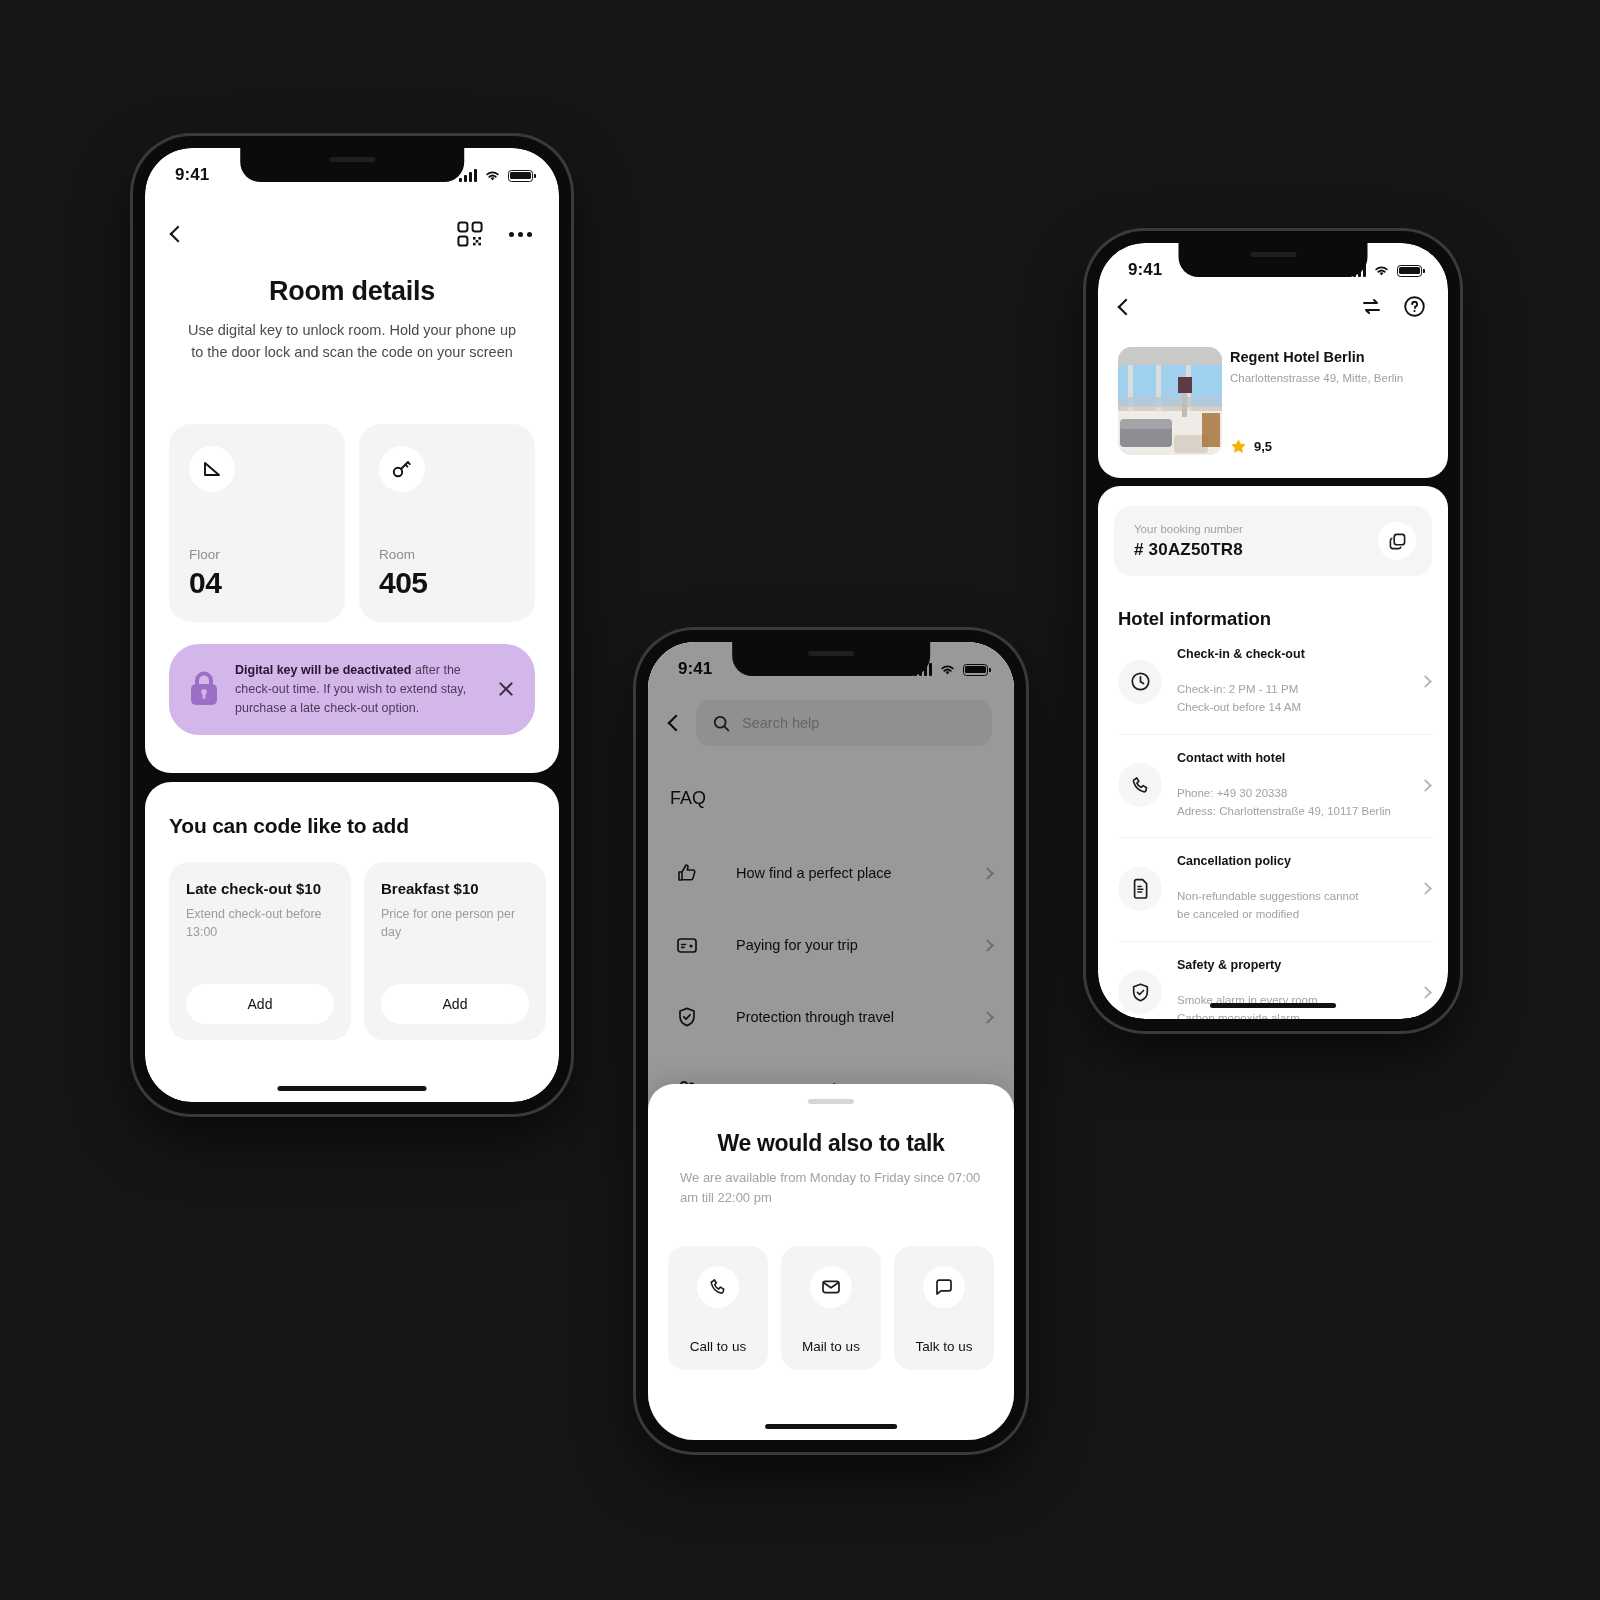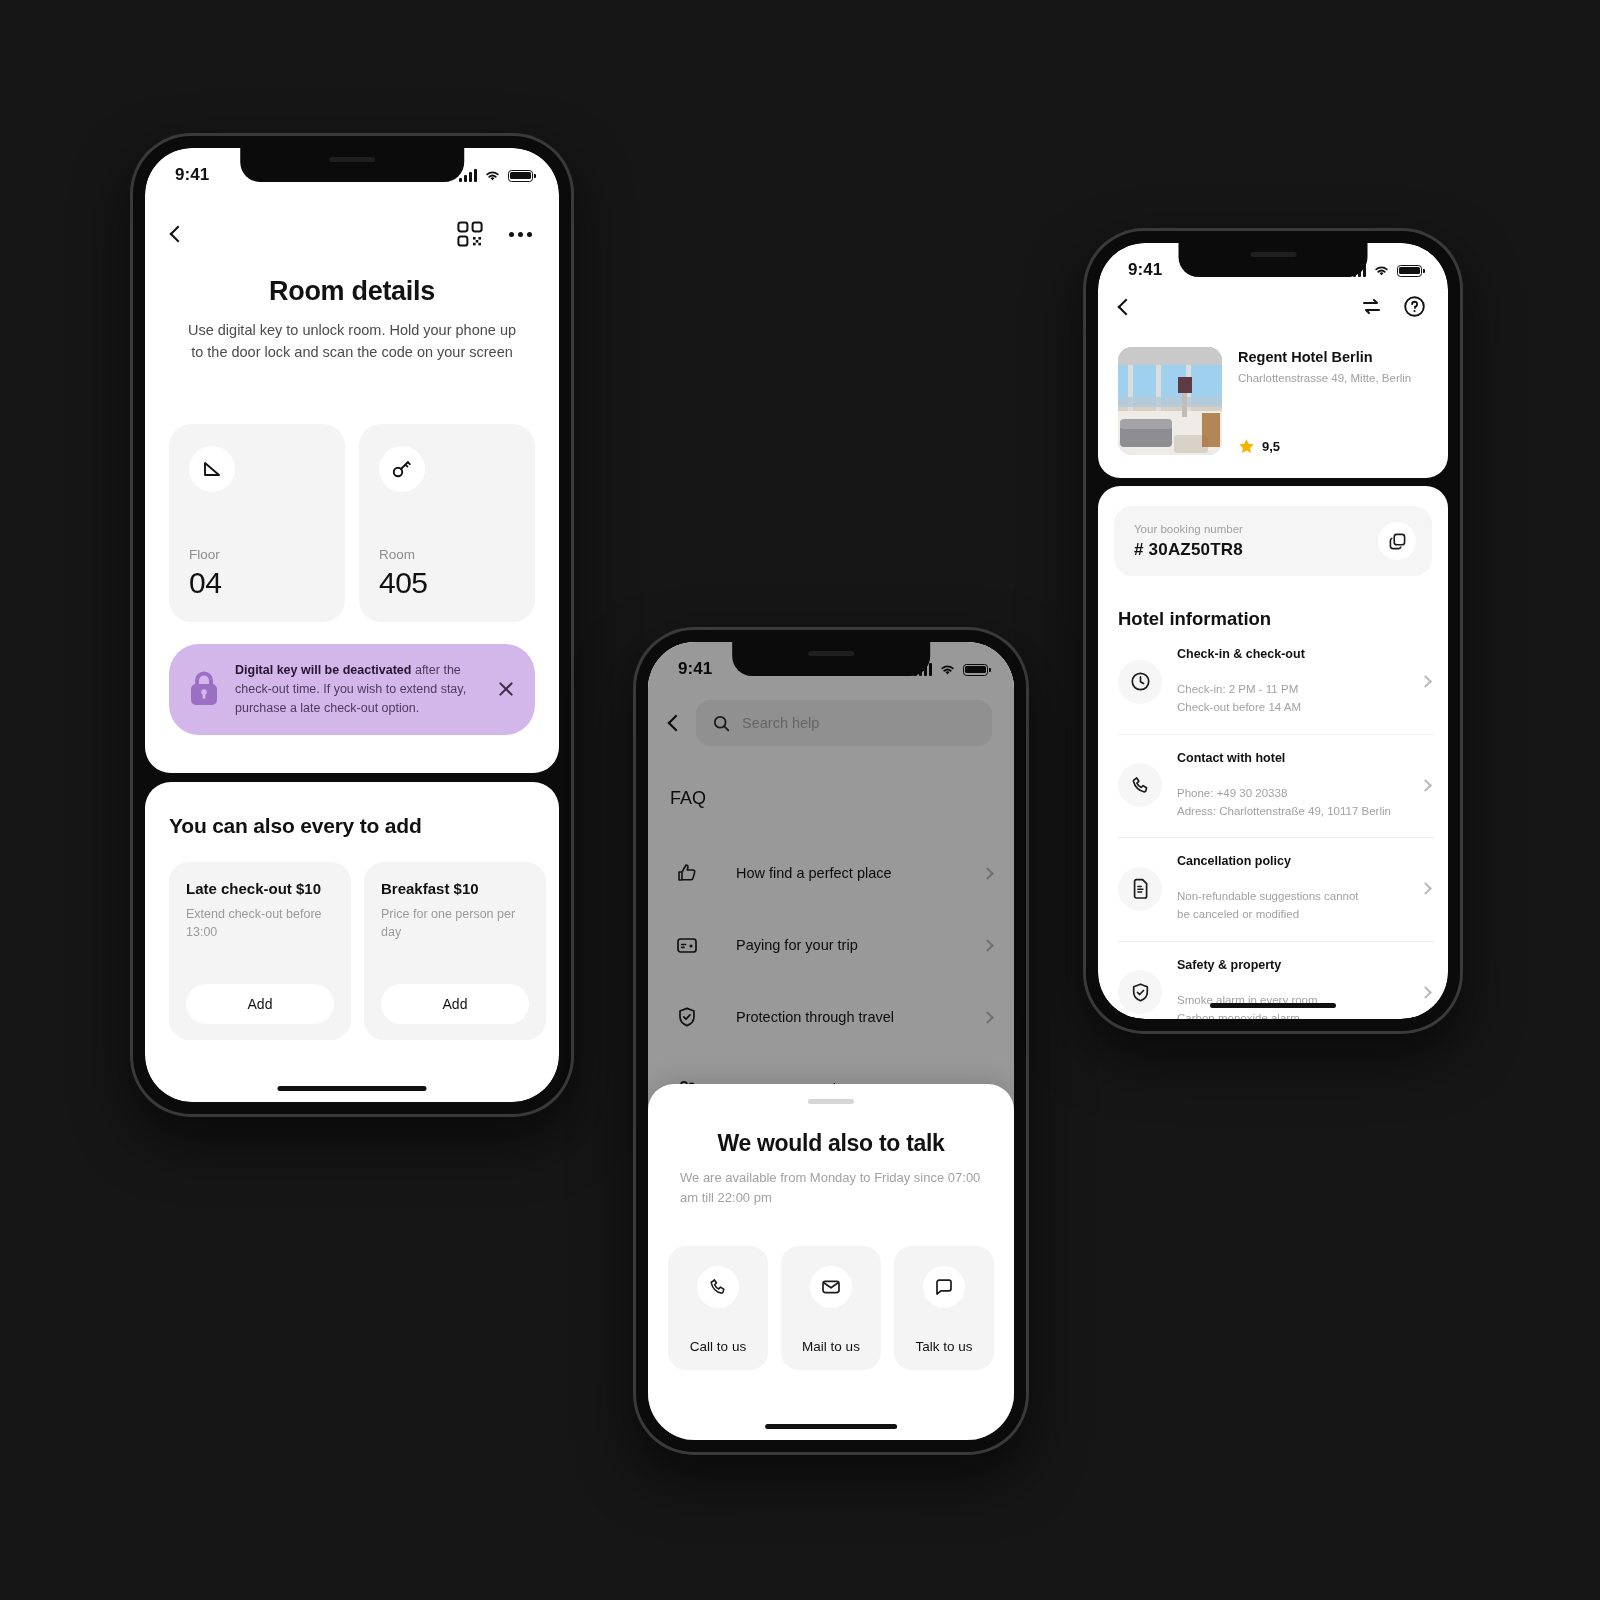--- a/index.html
+++ b/index.html
@@ -99,21 +99,21 @@
   .p1-tiles { display: flex; gap: 14px; padding: 0 24px; margin-top: 60px; }
   .tile {
     flex: 1; background: #f4f4f4; border-radius: 22px; height: 198px;
     padding: 22px 20px; display: flex; flex-direction: column; justify-content: space-between;
   }
   .tile-ic {
     width: 46px; height: 46px; background: #fff; border-radius: 50%;
     display: flex; align-items: center; justify-content: center;
   }
   .tile-lab { font-size: 13.5px; color: #8d8d8d; margin-bottom: 4px;}
-  .tile-val { font-size: 30px; font-weight: 400; color: #111; letter-spacing: -.5px;}
+  .tile-val { font-size: 30px; font-weight: 700; color: #111; letter-spacing: -.5px;}
 
   .notice {
     margin: 22px 24px 0; background: #d4b7ea; border-radius: 30px;
     display: flex; align-items: center; gap: 14px; padding: 17px 20px 17px 18px;
   }
   .notice-ico { flex: 0 0 auto; }
   .notice-txt { flex: 1; font-size: 12.5px; line-height: 1.52; color: #4c3a5c; }
   .notice-txt b { color: #241630; font-weight: 700; }
   .notice-x { flex: 0 0 auto; width: 18px; height: 18px; position: relative; }
   .notice-x::before, .notice-x::after {
@@ -178,21 +178,21 @@
   .contact-lb { margin-top: auto; margin-bottom: 16px; font-size: 13.5px; font-weight: 500; color: #111; }
 
   
   #phone3 { left: 1086px; top: 231px; width: 374px; height: 800px; }
   #phone3 .hcard1 {
     position: absolute; top: 0; left: 0; right: 0; height: 235px;
     background: #fff; border-radius: 47px 47px 22px 22px;
   }
   .p3-nav { position:absolute; top:52px; left:0; right:0; display:flex; align-items:center; justify-content:space-between; padding: 0 22px;}
   .p3-nav-r { display:flex; align-items:center; gap: 20px; }
-  .hotel { display: flex; gap: 16px; padding: 104px 20px 0 20px; }
+  .hotel { display: flex; gap: 8px; padding: 104px 20px 0 20px; }
   .hotel-img { width: 104px; height: 108px; border-radius: 14px; overflow: hidden; flex: 0 0 auto; position: relative; }
   .hotel-info { flex: 1; padding-top: 2px; display:flex; flex-direction:column; }
   .hotel-name { font-size: 14.5px; font-weight: 700; color: #111; }
   .hotel-addr { font-size: 11.5px; color: #a0a0a0; margin-top: 7px; }
   .hotel-rate { display: flex; align-items: center; gap: 7px; margin-top: auto; }
   .hotel-rate span { font-size: 13px; font-weight: 700; color: #111; }
 
   #phone3 .hcard2 {
     position: absolute; top: 243px; left: 0; right: 0; bottom: 0;
     background: #fff; border-radius: 22px 22px 47px 47px; overflow: hidden;
@@ -305,21 +305,21 @@
               <circle cx="17" cy="22" r="2.8" fill="#d4b7ea"></circle>
                 <rect x="15.6" y="23" width="2.8" height="6" rx="1.4" fill="#d4b7ea"></rect>
             </svg>
           </div>
           <div class="notice-txt"><b>Digital key will be deactivated</b><span> after the check-out time. If you wish to extend stay, purchase a late check-out option.</span></div>
           <div class="notice-x"></div>
         </div>
       </div>
 
       <div class="sheet-bot">
-        <div class="p1-h2">You can also every to add</div>
+        <div class="p1-h2">You can code like to add</div>
         <div class="addons">
           <div class="addon">
             <div class="addon-t">Late check-out $10</div>
             <div class="addon-d">Extend check-out before 13:00</div>
             <button class="addon-btn">Add</button>
           </div>
           <div class="addon">
             <div class="addon-t">Breakfast $10</div>
             <div class="addon-d">Price for one person per day</div>
             <button class="addon-btn">Add</button>

